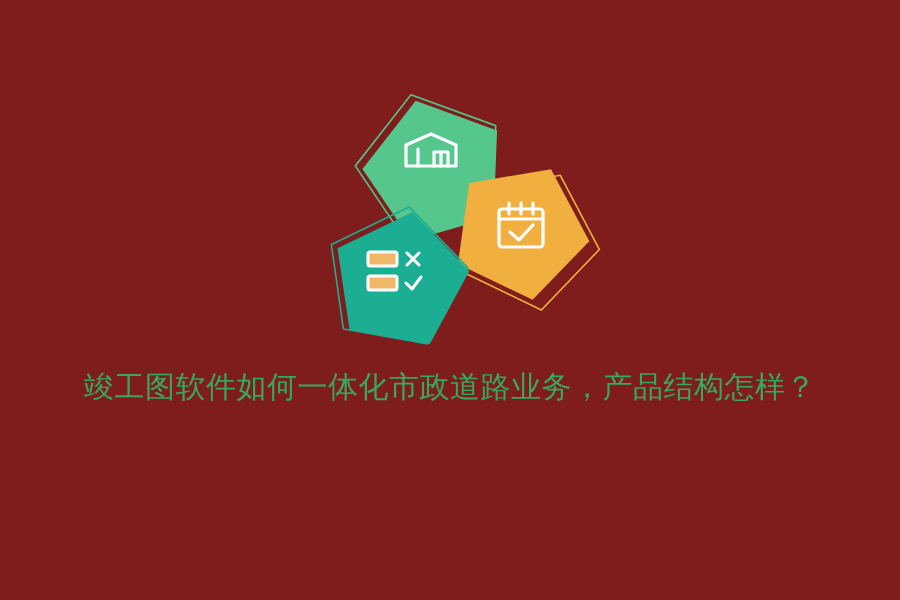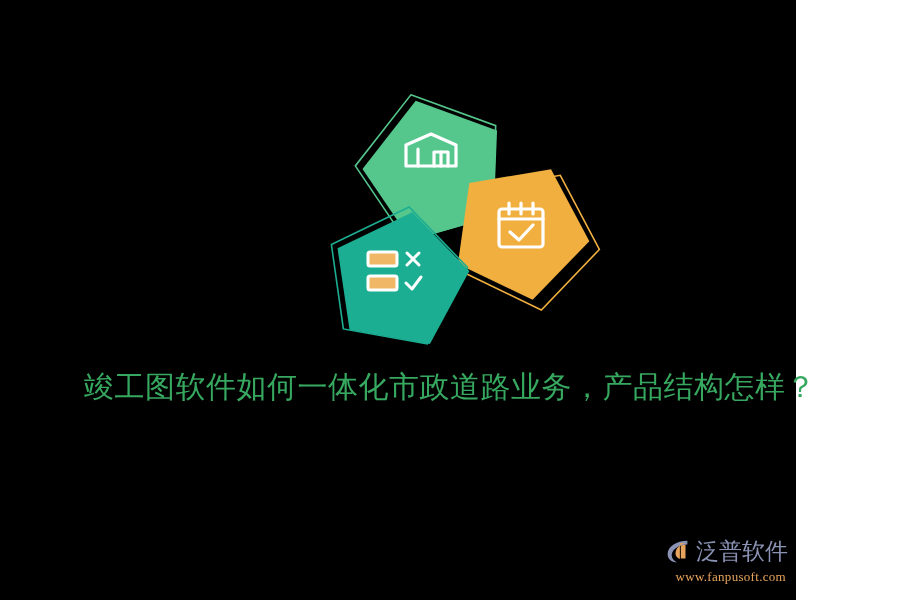--- a/index.html
+++ b/index.html
@@ -8,23 +8,23 @@
   }
   body {
     width: 900px;
     height: 600px;
     background: #ffffff;
     font-family: "Liberation Sans", "DejaVu Sans", sans-serif;
     overflow: hidden;
   }
   #canvas {
     position: relative;
-    width: 796px;
+    width: 900px;
     height: 600px;
-    background: #000000;
+    background: #7f1d1d;
   }
 
   
   #pentagon-cluster {
     position: absolute;
     left: 320px;
     top: 88px;
     width: 280px;
     height: 255px;
   }
@@ -165,25 +165,14 @@
             <path d="M38,31 L44,37 L53,25"></path>
           </g>
         </g>
       </svg>
     </div>
 
   </div>
 
   <div id="headline">竣工图软件如何一体化市政道路业务，产品结构怎样？</div>
 
-  <div id="watermark">
-    <div id="logo-row">
-      <svg id="logo-mark" viewBox="0 0 32 32" xmlns="http://www.w3.org/2000/svg">
-        <path d="M26,5 C14,5 6,11 5,18 C4.2,24 9,28 15,28 C10.5,26 8.5,22 9.6,18.4 C11,13.6 17,9.5 26,9 Z" fill="#8b93b5"></path>
-        <path d="M24,7.5 C18,9 14,13 13.4,17.6 C13,21 15,23.6 18,24.4 L18,7.6 Z" fill="#e8a45c"></path>
-        <path d="M19,10 L19,24 L24,24 L24,9 Z" fill="#e8a45c"></path>
-      </svg>
-      <span id="logo-wordmark">泛普软件</span>
-    </div>
-    <div id="logo-url">www.fanpusoft.com</div>
-  </div>
 
 </div>
 
 </body></html>

